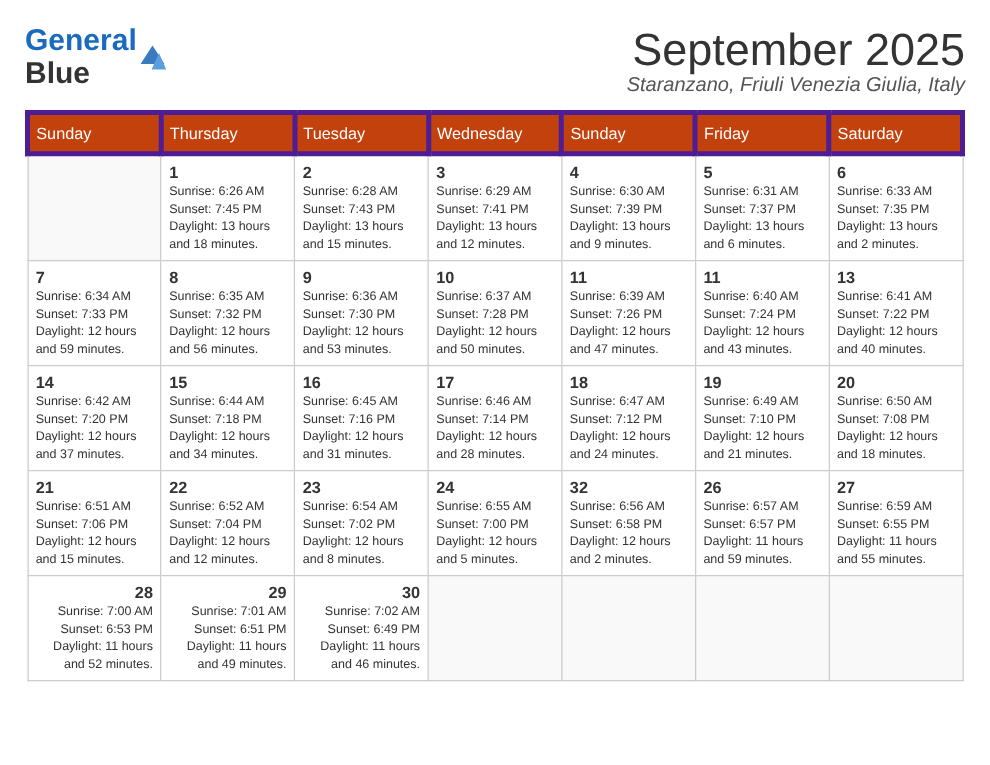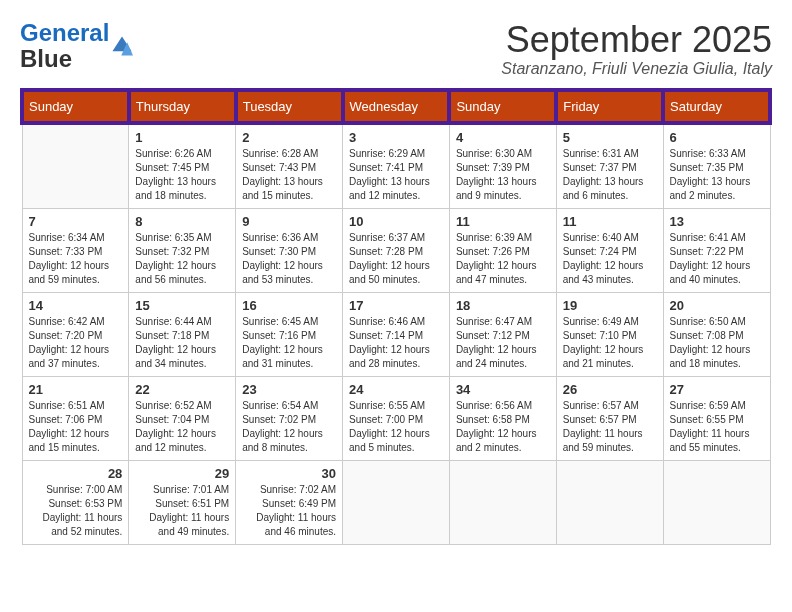--- a/index.html
+++ b/index.html
@@ -223,21 +223,21 @@
         </td>
         <td>
           <div class="day-number">23</div>
           <div class="day-info">Sunrise: 6:54 AM<br>Sunset: 7:02 PM<br>Daylight: 12 hours and 8 minutes.</div>
         </td>
         <td>
           <div class="day-number">24</div>
           <div class="day-info">Sunrise: 6:55 AM<br>Sunset: 7:00 PM<br>Daylight: 12 hours and 5 minutes.</div>
         </td>
         <td>
-          <div class="day-number">34</div>
+          <div class="day-number">32</div>
           <div class="day-info">Sunrise: 6:56 AM<br>Sunset: 6:58 PM<br>Daylight: 12 hours and 2 minutes.</div>
         </td>
         <td>
           <div class="day-number">26</div>
           <div class="day-info">Sunrise: 6:57 AM<br>Sunset: 6:57 PM<br>Daylight: 11 hours and 59 minutes.</div>
         </td>
         <td>
           <div class="day-number">27</div>
           <div class="day-info">Sunrise: 6:59 AM<br>Sunset: 6:55 PM<br>Daylight: 11 hours and 55 minutes.</div>
         </td>

